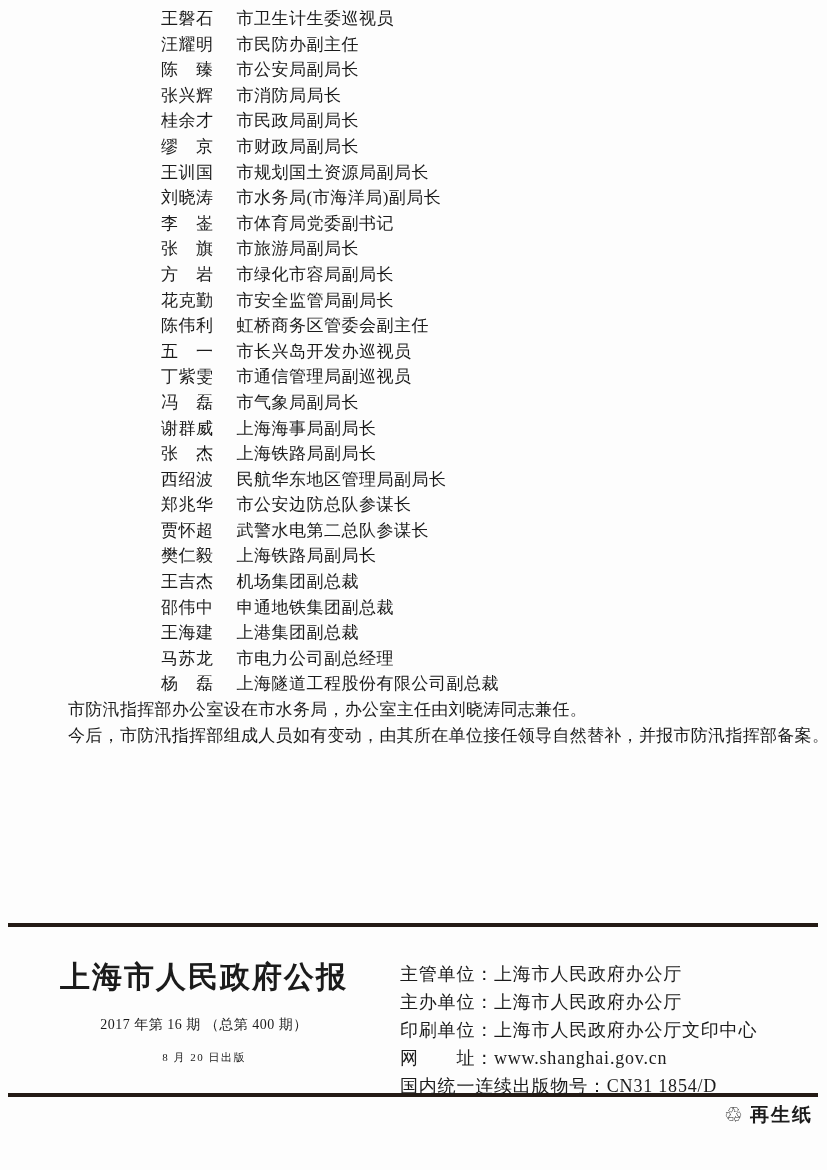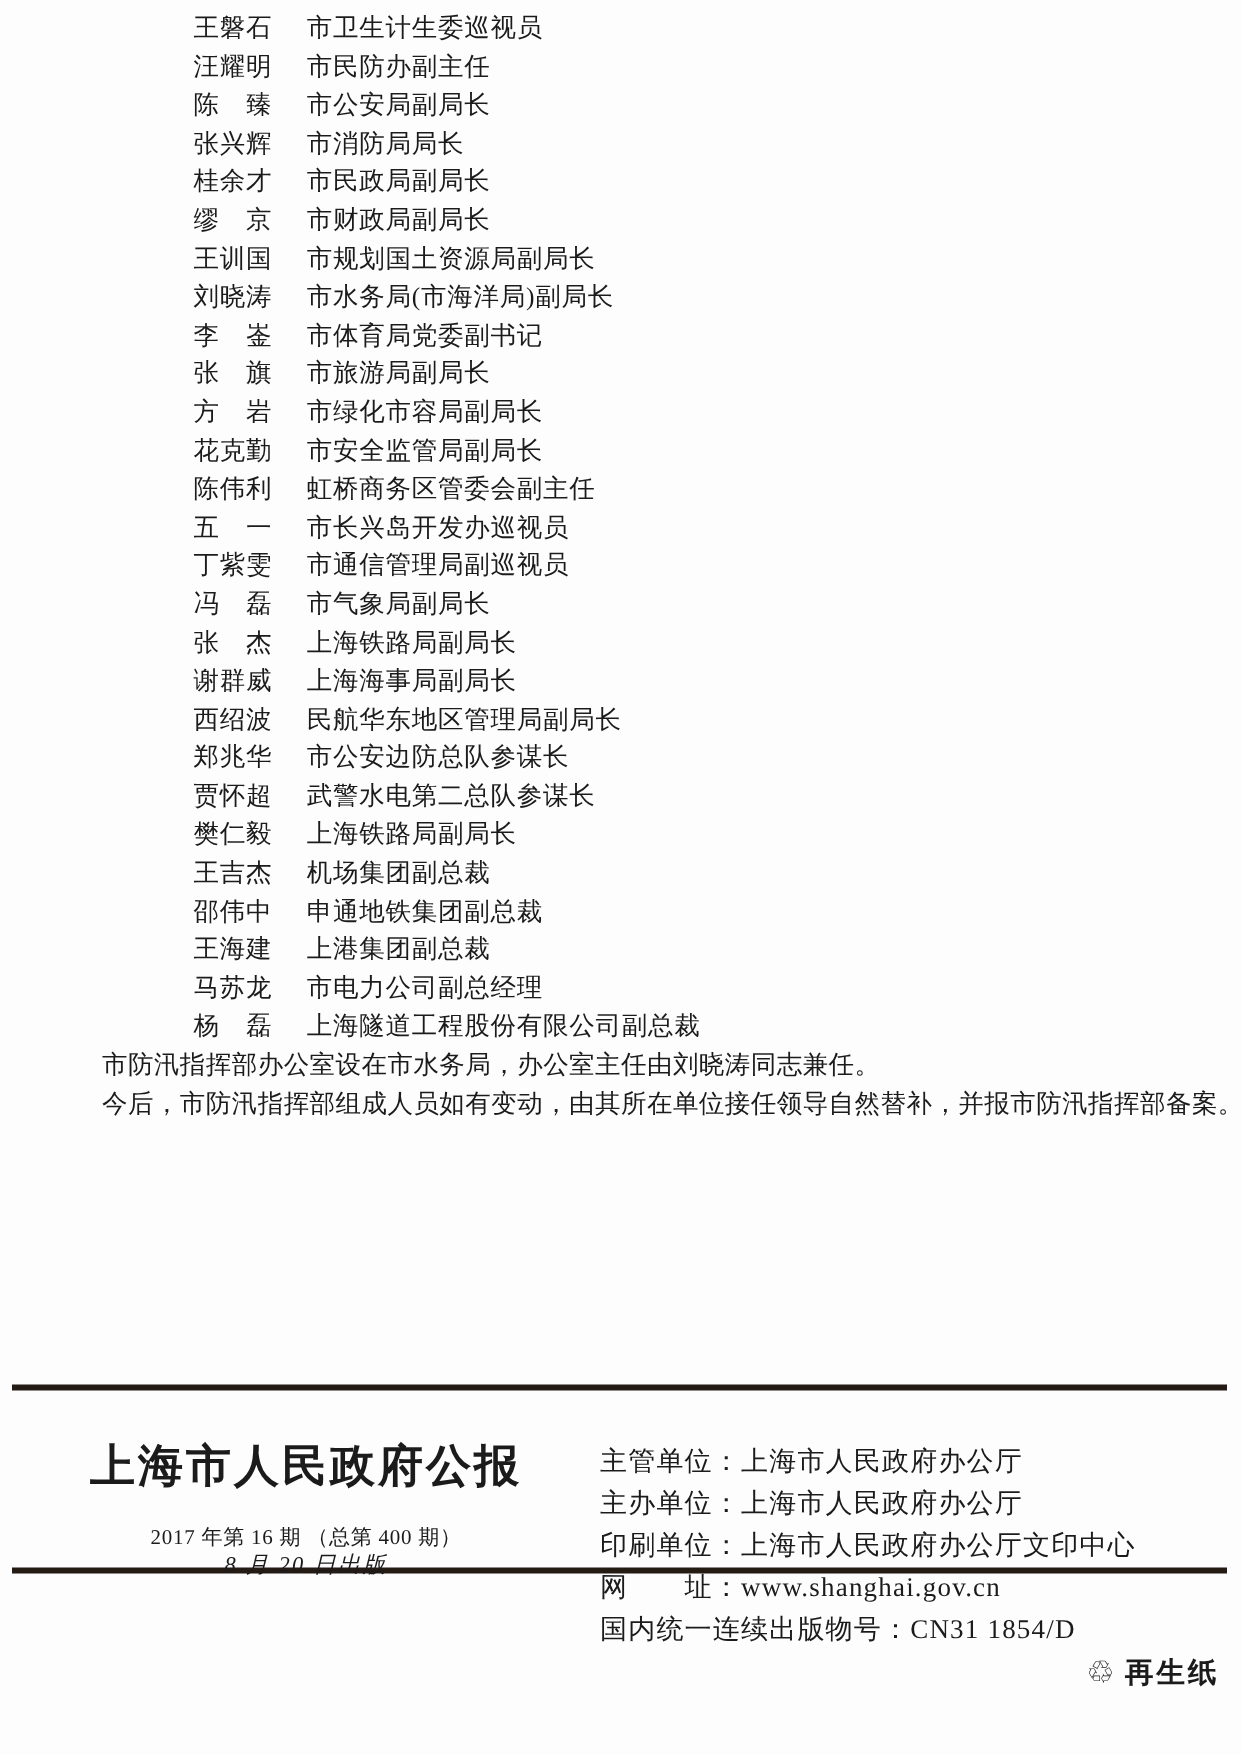--- a/index.html
+++ b/index.html
@@ -7,33 +7,33 @@
   body {
     position:relative;
     overflow:hidden;
     background:#fdfdfd;
     color:#1b1b1b;
     font-family:"Liberation Serif","DejaVu Serif",serif;
   }
   .content { position:absolute; top:6px; left:0; width:827px; }
   .member-list { margin-left:129px; }
   .member-row { height:25.6px; line-height:25.6px; font-size:17px; letter-spacing:0.5px; white-space:nowrap; }
-  .member-name { display:inline-block; min-width:52px; }
+  .member-name { display:inline-block; min-width:52px;margin-left:32px; }
   .member-title { margin-left:23px; }
   .body-paragraphs { margin-left:68px; }
   .body-paragraph { height:25.8px; line-height:25.8px; font-size:17px; letter-spacing:0.3px; white-space:nowrap; }
   .colophon {
-    position:absolute; left:8px; top:923px; width:810px; height:126px;
+    position:absolute; left:8px; top:923px; width:810px; height:174px;
     border-top:4px solid #241b15; border-bottom:4px solid #241b15;
     display:flex;
   }
   .colophon-left { width:392px; display:flex; flex-direction:column; align-items:center; padding-top:30px; }
   .gazette-title { font-size:30px; font-weight:bold; letter-spacing:2px; white-space:nowrap; }
   .issue-line { margin-top:18px; font-size:14px; letter-spacing:0.5px; white-space:nowrap; }
-  .publish-line { font-size:15px; letter-spacing:1.5px; white-space:nowrap;font-style:italic; }
+  .publish-line { margin-top:16px; font-size:11px; letter-spacing:1.5px; white-space:nowrap; }
   .colophon-right { flex:1; padding-top:33px; }
   .info-line { font-size:18px; line-height:28px; letter-spacing:0.8px; white-space:nowrap; }
   .recycle-line {
     position:absolute; top:1102px; right:14px;
     font-size:19px; font-weight:bold; letter-spacing:2px; white-space:nowrap;
   }
   .recycle-icon {
     font-family:"DejaVu Sans",sans-serif; font-weight:normal;
     font-size:21px; letter-spacing:0; margin-right:7px; vertical-align:-1px;
   }
@@ -102,25 +102,25 @@
 
       <div class="member-row">
         <span class="member-name">丁紫雯</span><span class="member-title">市通信管理局副巡视员</span>
       </div>
 
       <div class="member-row">
         <span class="member-name">冯　磊</span><span class="member-title">市气象局副局长</span>
       </div>
 
       <div class="member-row">
-        <span class="member-name">张　杰</span><span class="member-title">上海铁路局副局长</span>
+        <span class="member-name">谢群威</span><span class="member-title">上海海事局副局长</span>
       </div>
 
       <div class="member-row">
-        <span class="member-name">谢群威</span><span class="member-title">上海海事局副局长</span>
+        <span class="member-name">张　杰</span><span class="member-title">上海铁路局副局长</span>
       </div>
 
       <div class="member-row">
         <span class="member-name">西绍波</span><span class="member-title">民航华东地区管理局副局长</span>
       </div>
 
       <div class="member-row">
         <span class="member-name">郑兆华</span><span class="member-title">市公安边防总队参谋长</span>
       </div>
 

